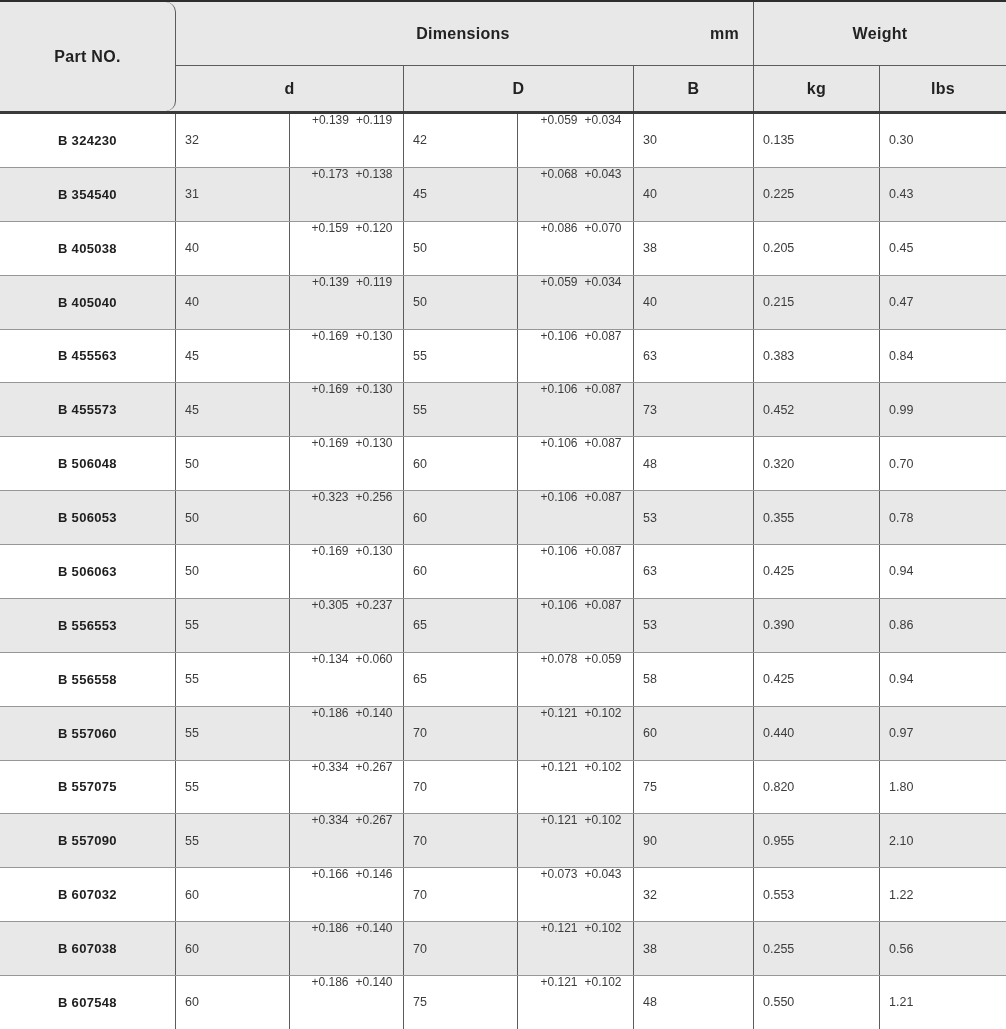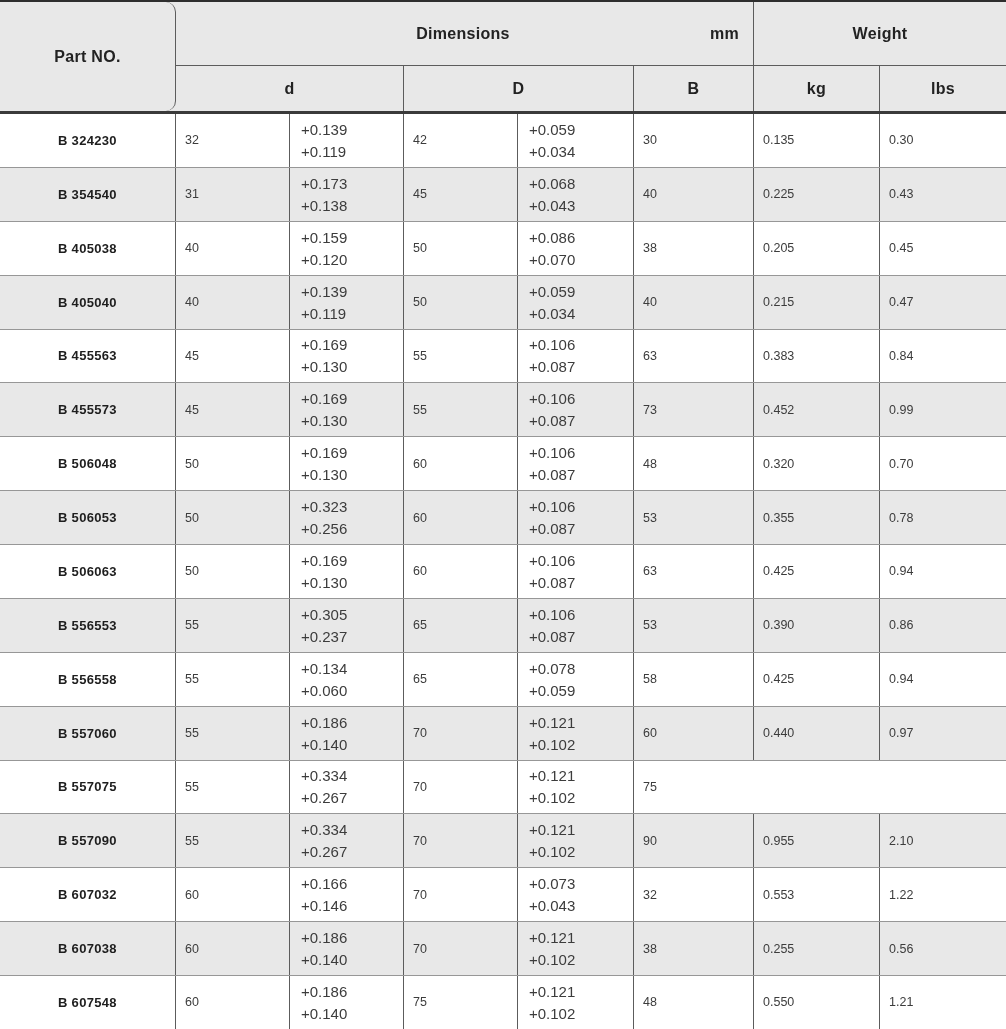--- a/index.html
+++ b/index.html
@@ -71,25 +71,25 @@
   .cell:last-child { border-right: none; }
   .cell.part {
     font-weight: bold;
     font-size: 13px;
     color: #1e1e1e;
     padding-left: 10px;
     letter-spacing: 0.3px;
     margin-left: 48px;
   }
   .cell.tol {
-    flex-direction: column;
+    flex-direction: row;
     align-items: flex-start;
     justify-content: center;
     gap: 7px;
-    font-size: 15px;
+    font-size: 12px;
     padding-left: 11px;
     line-height: 1;
   }
 </style>
 </head>
 <body>
 
 <div class="spec-table">
 
   <div class="thead">
@@ -331,20 +331,22 @@
       <div class="cell tol">
         <span>+0.334</span>
         <span>+0.267</span>
       </div>
       <div class="cell">70</div>
       <div class="cell tol">
         <span>+0.121</span>
         <span>+0.102</span>
       </div>
       <div class="cell">75</div>
+      <div class="cell">0.820</div>
+      <div class="cell">1.80</div>
     </div>
 
     <div class="row alt">
       <div class="cell part">B 557090</div>
       <div class="cell">55</div>
       <div class="cell tol">
         <span>+0.334</span>
         <span>+0.267</span>
       </div>
       <div class="cell">70</div>

